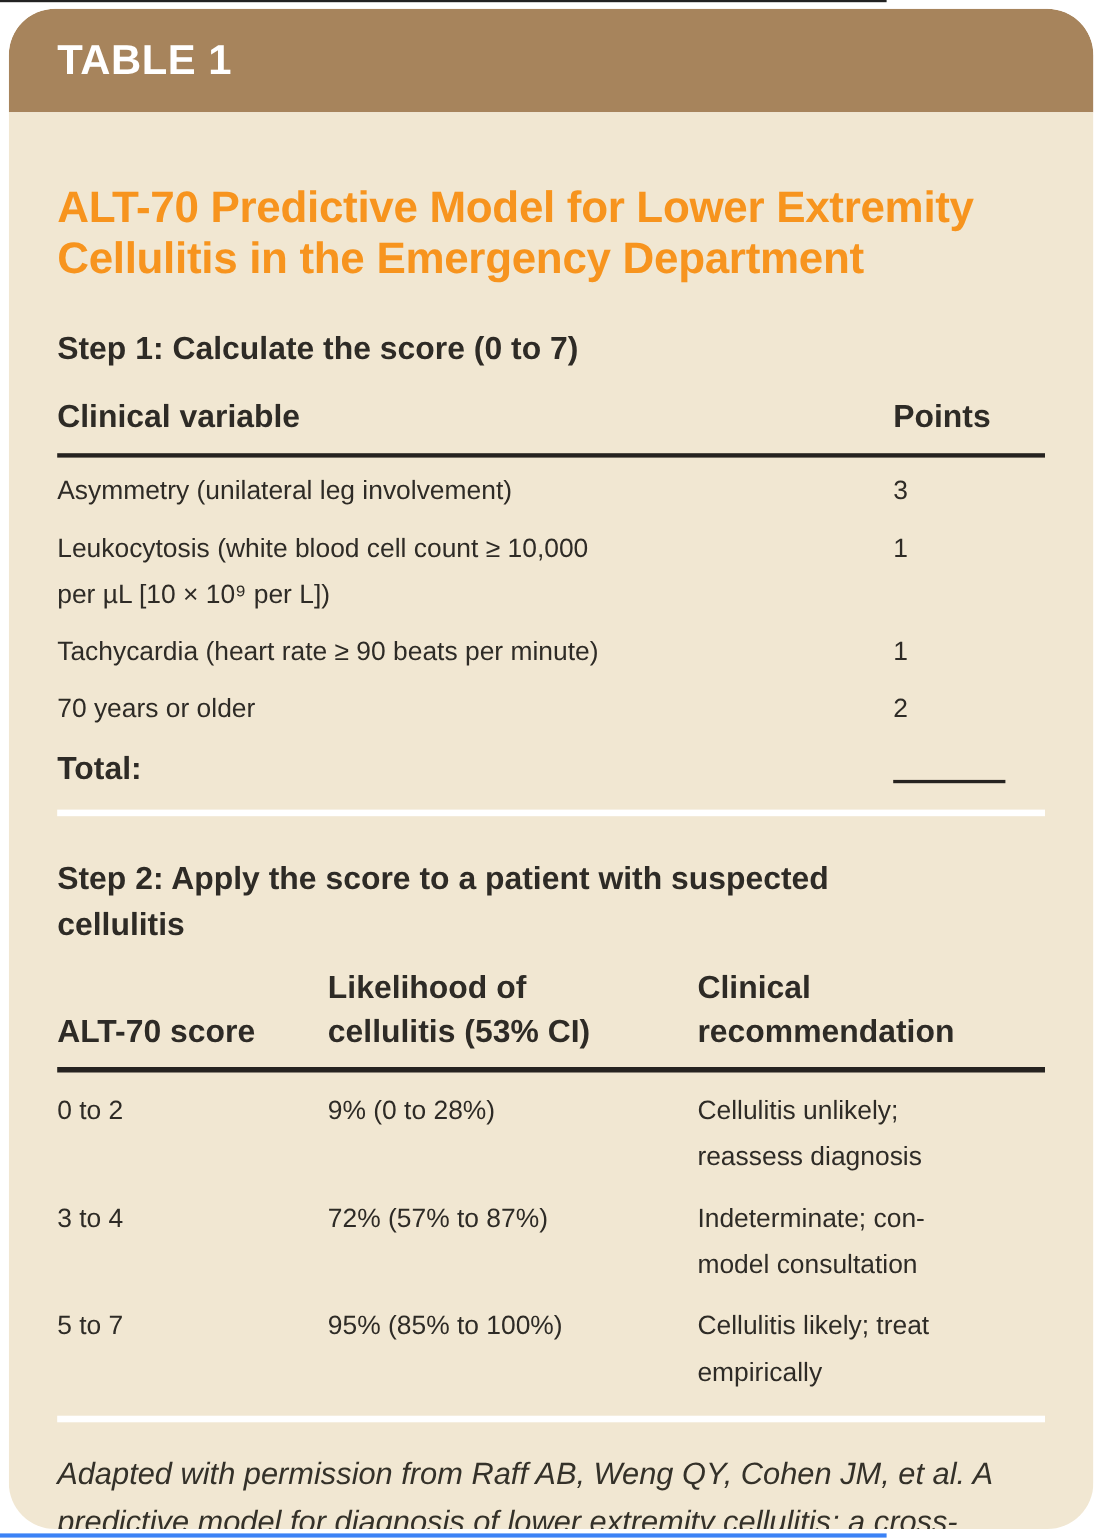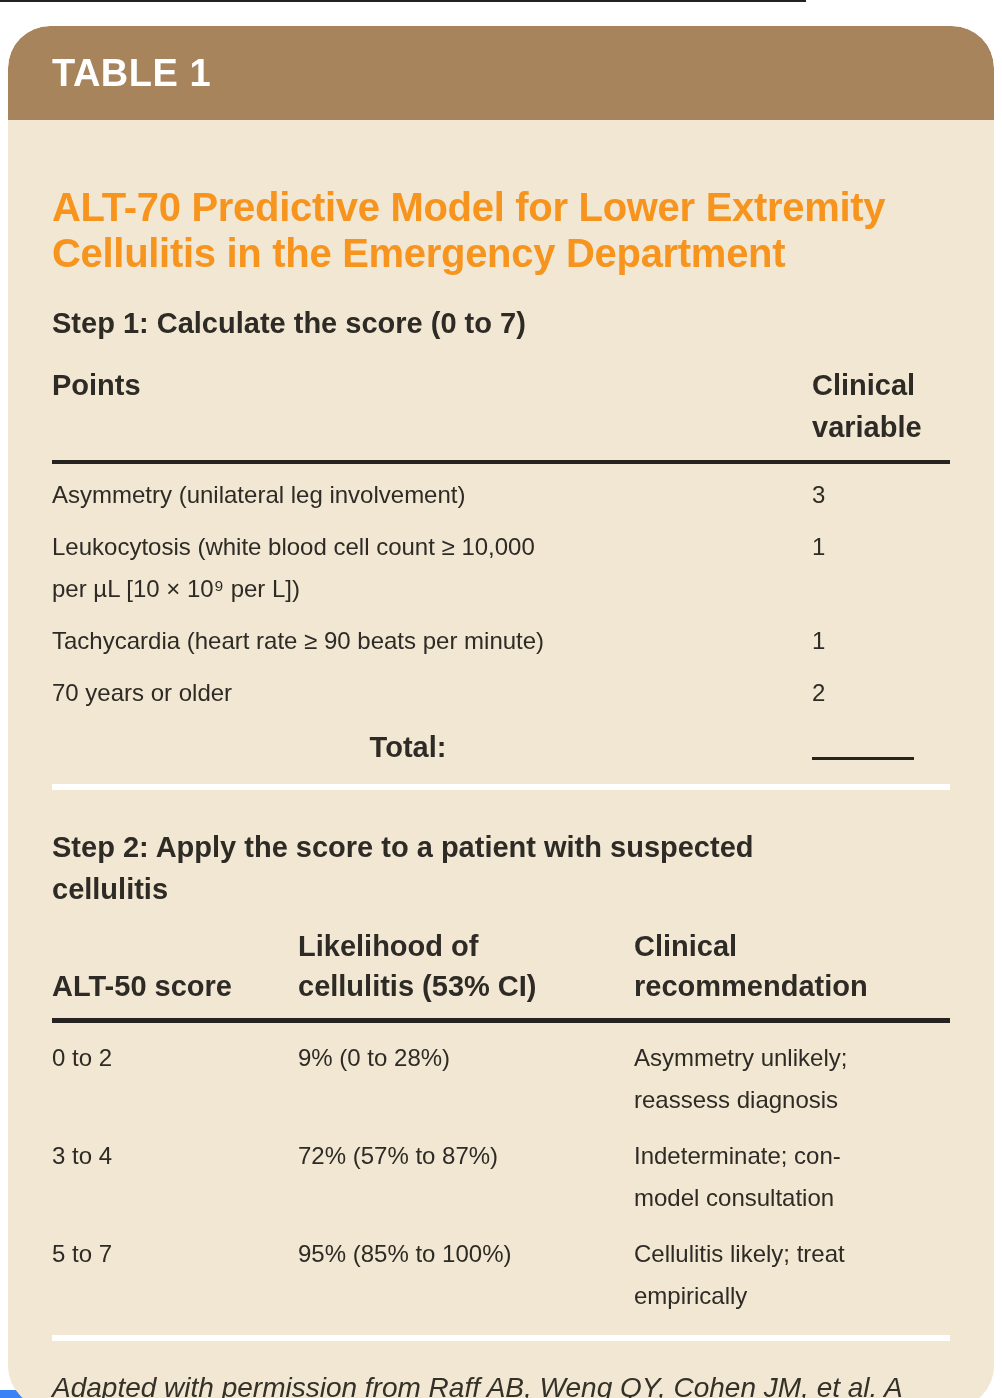--- a/index.html
+++ b/index.html
@@ -17,22 +17,22 @@
     width:1002px;height:1398px;
     font-family:"Liberation Sans","DejaVu Sans",sans-serif;
     color:var(--ink);
     position:relative;
     overflow:hidden;
   }
   .page{
     width:806px;height:1398px;
     background:var(--page-bg);
     border-top:2px solid #222;
-    border-bottom:8px solid #3b82f6;
-    padding:24px 8px;
+    border-bottom:4px solid #3b82f6;
+    padding:6px 8px;
   }
   .card{
     width:986px;height:1382px;
     overflow:hidden;
     border-radius:42px;
     display:flex;flex-direction:column;
   }
   .card-header{
     background:var(--brown);
     height:94px;
@@ -61,21 +61,21 @@
     font-weight:bold;
     letter-spacing:-0.3px;
     margin-top:40px;
   }
   .step-heading{
     font-size:29px;
     line-height:42px;
     font-weight:bold;
     color:var(--ink);
   }
-  .step1-heading{margin-top:26px;}
+  .step1-heading{margin-top:38px;}
   .step2-heading{margin-top:36px;}
   
   .t1-grid{display:grid;grid-template-columns:1fr 138px;}
   .t1-head{
     margin-top:20px;
     padding-bottom:12px;
     border-bottom:4px solid var(--rule);
   }
   .th{
     font-size:29px;
@@ -86,21 +86,21 @@
   .td{
     font-size:24px;
     line-height:42px;
     font-weight:normal;
     color:var(--ink);
   }
   .total-row{padding-top:12px;}
   .total-label{
     font-size:29px;line-height:42px;
     font-weight:bold;
-    text-align:center;
+    text-align:left;
     padding-right:48px;
   }
   .total-blank{
     display:inline-block;
     width:102px;height:34px;
     border-bottom:3px solid var(--rule);
   }
   .divider{
     height:6px;
     background:var(--divider);
@@ -138,22 +138,22 @@
 
     <div class="card-body">
 
       <h1 class="title prewrap">ALT-70 Predictive Model for Lower Extremity
 Cellulitis in the Emergency Department</h1>
 
       <h2 class="step-heading step1-heading">Step 1: Calculate the score (0 to 7)</h2>
 
       <div>
         <div class="t1-grid t1-head">
+          <div class="th">Clinical variable</div>
           <div class="th">Points</div>
-          <div class="th">Clinical variable</div>
         </div>
 
         <div class="t1-grid t1-row">
           <div class="td prewrap">Asymmetry (unilateral leg involvement)</div>
           <div class="td">3</div>
         </div>
         <div class="t1-grid t1-row">
           <div class="td prewrap">Leukocytosis (white blood cell count ≥ 10,000
 per µL [10 × 10⁹ per L])</div>
           <div class="td">1</div>
@@ -173,31 +173,31 @@
         </div>
       </div>
 
       <div class="divider"></div>
 
       <h2 class="step-heading step2-heading prewrap">Step 2: Apply the score to a patient with suspected
 cellulitis</h2>
 
       <div>
         <div class="t2-grid t2-head">
-          <div class="th">ALT-50 score</div>
+          <div class="th">ALT-70 score</div>
           <div class="th prewrap">Likelihood of
 cellulitis (53% CI)</div>
           <div class="th prewrap">Clinical
 recommendation</div>
         </div>
 
         <div class="t2-grid t2-row">
           <div class="td">0 to 2</div>
           <div class="td">9% (0 to 28%)</div>
-          <div class="td prewrap">Asymmetry unlikely;
+          <div class="td prewrap">Cellulitis unlikely;
 reassess diagnosis</div>
         </div>
         <div class="t2-grid t2-row">
           <div class="td">3 to 4</div>
           <div class="td">72% (57% to 87%)</div>
           <div class="td prewrap">Indeterminate; con-
 model consultation</div>
         </div>
         <div class="t2-grid t2-row">
           <div class="td">5 to 7</div>

